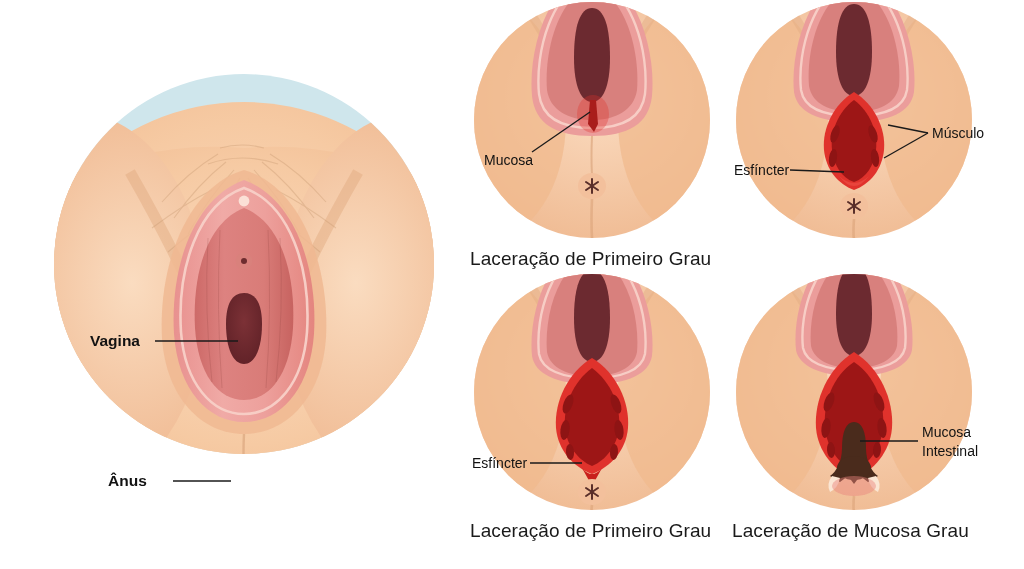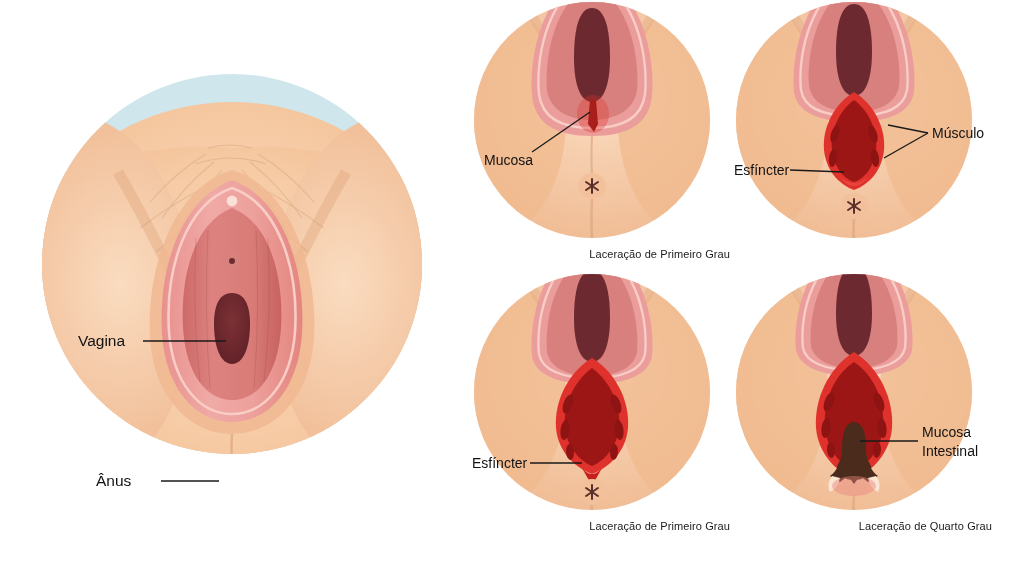--- a/index.html
+++ b/index.html
@@ -1,26 +1,26 @@
 <!DOCTYPE html>
 <html><head>
 <meta charset="utf-8">
 <style>
   html,body{margin:0;padding:0;background:#ffffff;}
   body{width:1024px;height:569px;position:relative;overflow:hidden;
        font-family:"Liberation Sans","DejaVu Sans",sans-serif;}
   .figure{position:absolute;}
-  #main-figure{left:0px;top:52px;width:460px;height:470px;}
+  #main-figure{left:12px;top:52px;width:460px;height:470px;font-weight:bold;}
   .panel{position:absolute;width:260px;height:290px;}
   #panel-1{left:470px;top:0px;}
   #panel-2{left:732px;top:0px;}
   #panel-3{left:470px;top:272px;}
   #panel-4{left:732px;top:272px;}
-  .panel-caption{position:absolute;left:0;width:260px;text-align:right;
-       top:248px;font-size:11px;color:#1a1a1a;letter-spacing:.1px;}
+  .panel-caption{position:absolute;left:0;width:260px;text-align:left;
+       top:248px;font-size:19px;color:#1a1a1a;letter-spacing:.1px;}
   .lbl{font-size:15.5px;fill:#121212;font-family:"Liberation Sans","DejaVu Sans",sans-serif;}
   .lbl-sm{font-size:14px;fill:#121212;font-family:"Liberation Sans","DejaVu Sans",sans-serif;}
   .leader{stroke:#1a1a1a;stroke-width:1.3;fill:none;}
   svg{display:block;}
 </style>
 </head>
 <body>
 
 <div class="figure" id="main-figure">
   <svg width="460" height="470" viewBox="0 0 460 470">
@@ -341,14 +341,14 @@
 
       <path d="M100 204 Q94 212 98 220 Q106 216 108 206 Z" fill="#fbe6d4"></path>
       <path d="M144 204 Q150 212 146 220 Q138 216 136 206 Z" fill="#fbe6d4"></path>
       <ellipse cx="122" cy="214" rx="22" ry="10" fill="#e8827c" opacity=".45"></ellipse>
       <path d="M122 224 Q121 234 122 242" stroke="#d9a176" stroke-width="2.6" fill="none" opacity=".55"></path>
     </g>
     <line class="leader" x1="186" y1="169" x2="128" y2="169"></line>
     <text class="lbl-sm" x="190" y="165">Mucosa</text>
     <text class="lbl-sm" x="190" y="184">Intestinal</text>
   </svg>
-  <div class="panel-caption">Laceração de Quarto Grau</div>
+  <div class="panel-caption">Laceração de Mucosa Grau</div>
 </div>
 
 </body></html>

